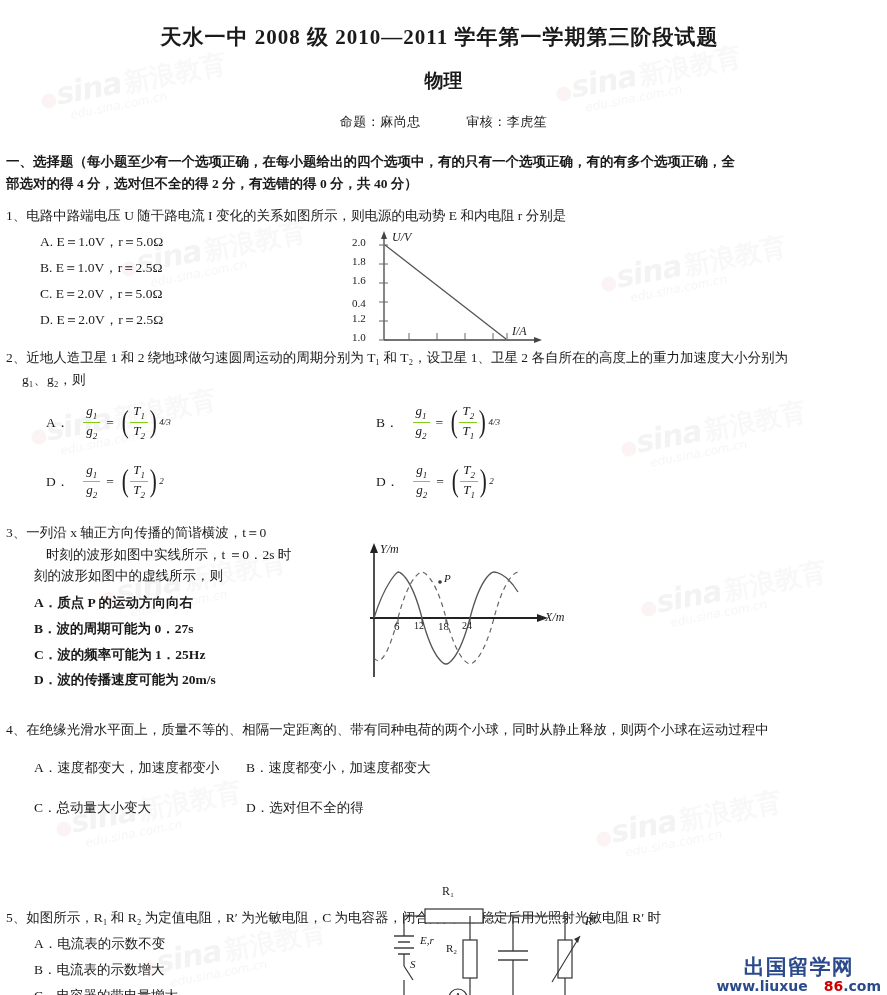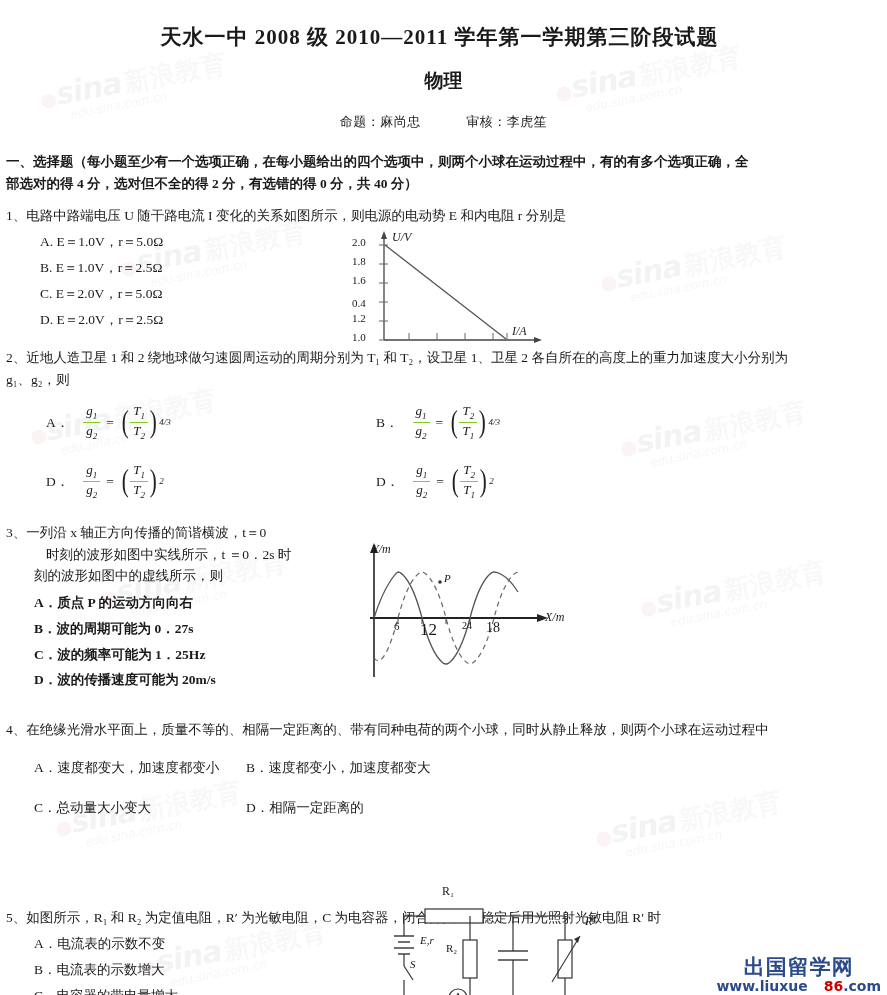--- a/index.html
+++ b/index.html
@@ -222,21 +222,21 @@
 
   <div class="title">天水一中 2008 级 2010—2011 学年第一学期第三阶段试题</div>
   <div class="subject">物理</div>
   <div class="byline">
     <span>命题：麻尚忠</span>
     <span class="gap"></span>
     <span>审核：李虎笙</span>
   </div>
 
   <div class="sect-head">
-    <div>一、选择题（每小题至少有一个选项正确，在每小题给出的四个选项中，则两个小球在运动过程中，有的有多个选项正确，全</div>
+    <div>一、选择题（每小题至少有一个选项正确，在每小题给出的四个选项中，有的只有一个选项正确，有的有多个选项正确，全</div>
     <div>部选对的得 4 分，选对但不全的得 2 分，有选错的得 0 分，共 40 分）</div>
   </div>
 
   <div class="q">
     <div class="q-stem">
       <span>1、</span><span>电路中路端电压 U 随干路电流 I 变化的关系如图所示，则电源的电动势 E 和内电阻 r 分别是</span>
     </div>
     <div class="opts">
       <div class="opt">A. E＝1.0V，r＝5.0Ω</div>
       <div class="opt">B. E＝1.0V，r＝2.5Ω</div>
@@ -278,21 +278,21 @@
     <div style="position:absolute;left:0;top:103px;font-size:11px;">1.0</div>
     
     <div class="fig-label" style="position:absolute;left:40px;top:2px;">U/V</div>
     <div class="fig-label" style="position:absolute;left:160px;top:96px;">I/A</div>
   </div>
 
   <div class="q" style="margin-top:14px;">
     <div class="q-stem">
       <span>2、</span><span>近地人造卫星 1 和 2 绕地球做匀速圆周运动的周期分别为 T₁ 和 T₂，设卫星 1、卫星 2 各自所在的高度上的重力加速度大小分别为</span>
     </div>
-    <div class="q-stem" style="margin-left:0;">g₁、g₂，则</div>
+    <div class="q-stem" style="margin-left:16px;">g₁、g₂，则</div>
 
     <div class="frow">
       <div class="fcell">
         <span class="lbl">A．</span>
         <span class="frac">
           <span class="num"><span>g</span><sub class="sub">1</sub></span>
           <span class="den"><span>g</span><sub class="sub">2</sub></span>
         </span>
         <span class="eq">=</span>
         <span class="paren">
@@ -389,41 +389,41 @@
 
       <path d="M26,126 C 30,132 38,132 50,86 C 62,40 74,40 74,40 C 74,40 86,40 98,86 C 110,132 122,132 122,132 C 122,132 134,132 146,86 C 158,40 170,40 170,40" fill="none" stroke="#666" stroke-width="1.2" stroke-dasharray="5,4"></path>
 
       <line x1="50" y1="86" x2="50" y2="92" stroke="#444" stroke-width="1"></line>
       <line x1="74" y1="86" x2="74" y2="92" stroke="#444" stroke-width="1"></line>
       <line x1="98" y1="86" x2="98" y2="92" stroke="#444" stroke-width="1"></line>
       <line x1="122" y1="86" x2="122" y2="92" stroke="#444" stroke-width="1"></line>
 
       <circle cx="92" cy="50" r="1.8" fill="#333"></circle>
     </svg>
-    <div class="fig-label" style="position:absolute;left:24px;top:10px;">Y/m</div>
+    <div class="fig-label" style="position:absolute;left:32px;top:10px;">Y/m</div>
     <div class="fig-label" style="position:absolute;left:197px;top:78px;">X/m</div>
     <div style="position:absolute;left:46px;top:88px;font-size:11px;">6</div>
-    <div style="position:absolute;left:72px;top:88px;font-size:17px;">12</div>
-    <div style="position:absolute;left:90px;top:88px;font-size:14px;margin-left:48px;">18</div>
+    <div style="position:absolute;left:66px;top:88px;font-size:10px;">12</div>
+    <div style="position:absolute;left:90px;top:88px;font-size:11px;">18</div>
     <div style="position:absolute;left:114px;top:88px;font-size:10px;">24</div>
     <div class="fig-label" style="position:absolute;left:96px;top:40px;font-size:11px;">P</div>
   </div>
 
   <div class="q" style="margin-top:26px;">
     <div class="q-stem">
       <span>4、</span><span>在绝缘光滑水平面上，质量不等的、相隔一定距离的、带有同种电荷的两个小球，同时从静止释放，则两个小球在运动过程中</span>
     </div>
     <div class="opts" style="margin-left:28px;">
       <div class="opt opt-2col">
         <span>A．速度都变大，加速度都变小</span>
         <span>B．速度都变小，加速度都变大</span>
       </div>
       <div class="opt opt-2col">
         <span>C．总动量大小变大</span>
-        <span>D．相隔一定距离的</span>
+        <span>D．选对但不全的得</span>
       </div>
     </div>
   </div>
 
   <div class="blank-line"></div>
   <div class="blank-line"></div>
   <div class="blank-line"></div>
   <div class="blank-line"></div>
 
   <div class="q" style="margin-top:18px;">

